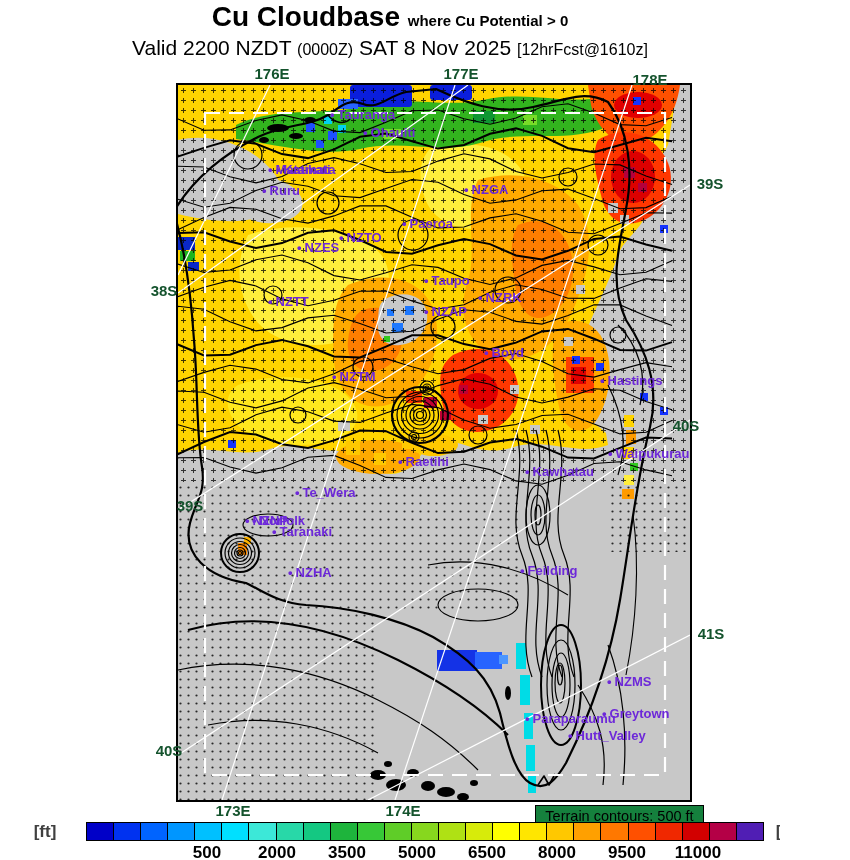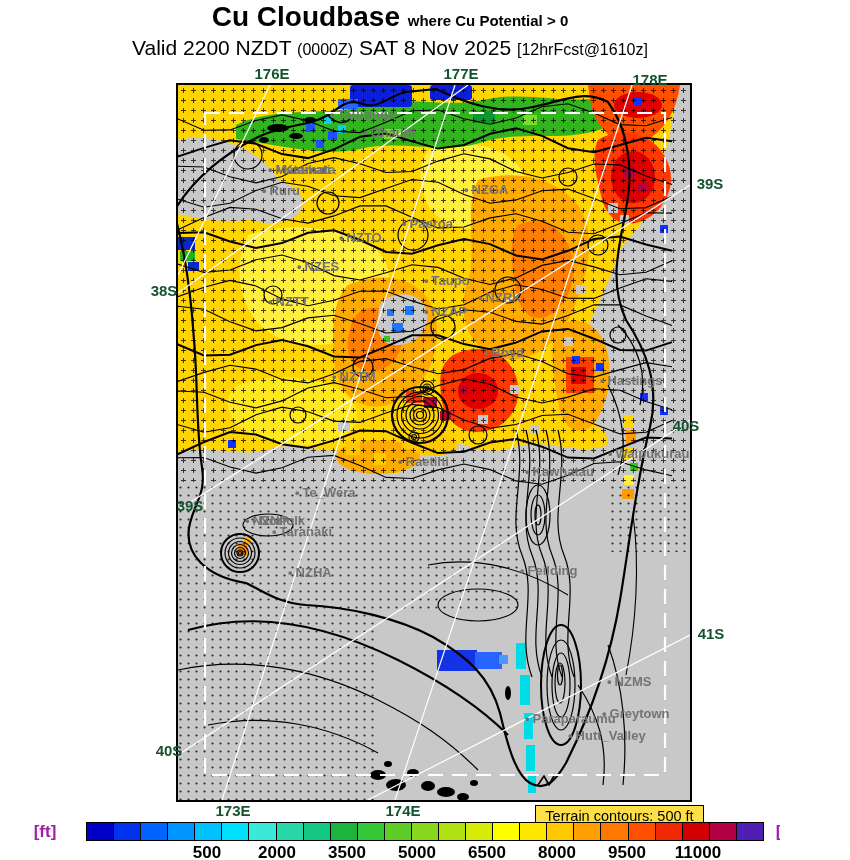--- a/index.html
+++ b/index.html
@@ -8,31 +8,31 @@
   
   #titles{position:absolute;left:0;top:2px;width:100%;text-align:center;color:#000;}
   .t1{font-size:28px;font-weight:bold;line-height:30px;}
   .t1b{font-size:15px;font-weight:bold;}
   .t2{font-size:21px;line-height:24px;}
   .t2 small{font-size:16px;}
   .t3{font-size:13.5px;line-height:16px;}
   
   #map-frame{position:absolute;left:176px;top:83px;width:512px;height:715px;border:2px solid #000;background:#c8c8c8;}
   
-  .site{position:absolute;color:#737373;font-size:13px;font-weight:bold;white-space:nowrap;transform:translateY(-50%);letter-spacing:0px;}
+  .site{position:absolute;color:#6d28d9;font-size:13px;font-weight:bold;white-space:nowrap;transform:translateY(-50%);letter-spacing:0px;}
   .site .dot{font-size:13px;margin-right:3px;}
   .geo{position:absolute;color:#14532d;font-size:15px;font-weight:bold;white-space:nowrap;transform:translate(-50%,-50%);}
-  #terrain-note{position:absolute;left:535px;top:805px;width:167px;height:20px;border:1px solid #000;background:#fde047;
+  #terrain-note{position:absolute;left:535px;top:805px;width:167px;height:20px;border:1px solid #000;background:#15803d;
     color:#000;font-size:14.5px;text-align:center;line-height:20px;}
   
   #colorbar{position:absolute;left:86px;top:822px;width:676px;height:17px;border:1px solid #000;display:flex;}
   #colorbar .seg{flex:1;border-right:1px solid #000;}
   #colorbar .seg:last-child{border-right:none;}
   .cb-tick{position:absolute;top:843px;transform:translateX(-50%);color:#000;font-size:17px;font-weight:bold;}
-  .cb-unit{position:absolute;color:#a21caf;font-size:17px;font-weight:bold;transform:translate(-50%,-50%);}
+  .cb-unit{position:absolute;color:#404040;font-size:17px;font-weight:bold;transform:translate(-50%,-50%);}
   svg{display:block;}
 </style>
 </head>
 <body>
 
 <div id="page">
 
   <div id="titles">
     <div class="t1"><span>Cu Cloudbase</span>&nbsp;<span class="t1b">where Cu Potential &gt; 0</span></div>
     <div class="t2"><span>Valid 2200 NZDT</span> <small>(0000Z)</small> <span>SAT 8 Nov 2025</span> <small>[12hrFcst@1610z]</small></div>
@@ -275,21 +275,21 @@
 
   <div id="sites-layer">
       <div class="site" style="left: 330px; top: 114px;"><span class="dot">•</span>Tauranga</div>
       <div class="site" style="left: 335px; top: 132px; margin-left: 28px;"><span class="dot">•</span>Ohauiti</div>
       <div class="site" style="left: 268px; top: 169px;"><span class="dot">•</span>Matamata</div>
       <div class="site" style="left: 276px; top: 169px;"><span class="dot">•</span>Katikati</div>
       <div class="site" style="left: 262px; top: 190px;"><span class="dot">•</span>Ruru</div>
       <div class="site" style="left: 464px; top: 189px;"><span class="dot">•</span>NZGA</div>
       <div class="site" style="left: 402px; top: 223px;"><span class="dot">•</span>Paeroa</div>
       <div class="site" style="left: 331px; top: 237px; margin-left: 8px;"><span class="dot">•</span>NZTO</div>
-      <div class="site" style="left: 297px; top: 247px; margin-top: 19px;"><span class="dot">•</span>NZES</div>
+      <div class="site" style="left: 297px; top: 247px;"><span class="dot">•</span>NZES</div>
       <div class="site" style="left: 424px; top: 280px;"><span class="dot">•</span>Taupo</div>
       <div class="site" style="left: 424px; top: 297px; margin-top: 14px;"><span class="dot">•</span>NZAP</div>
       <div class="site" style="left: 478px; top: 297px;"><span class="dot">•</span>NZRK</div>
       <div class="site" style="left: 268px; top: 301px;"><span class="dot">•</span>NZTT</div>
       <div class="site" style="left: 484px; top: 352px;"><span class="dot">•</span>Boyd</div>
       <div class="site" style="left: 332px; top: 376px;"><span class="dot">•</span>NZTM</div>
       <div class="site" style="left: 600px; top: 380px;"><span class="dot">•</span>Hastings</div>
       <div class="site" style="left: 608px; top: 453px;"><span class="dot">•</span>Waipukurau</div>
       <div class="site" style="left: 525px; top: 471px;"><span class="dot">•</span>Kawhatau</div>
       <div class="site" style="left: 398px; top: 461px;"><span class="dot">•</span>Raetihi</div>

